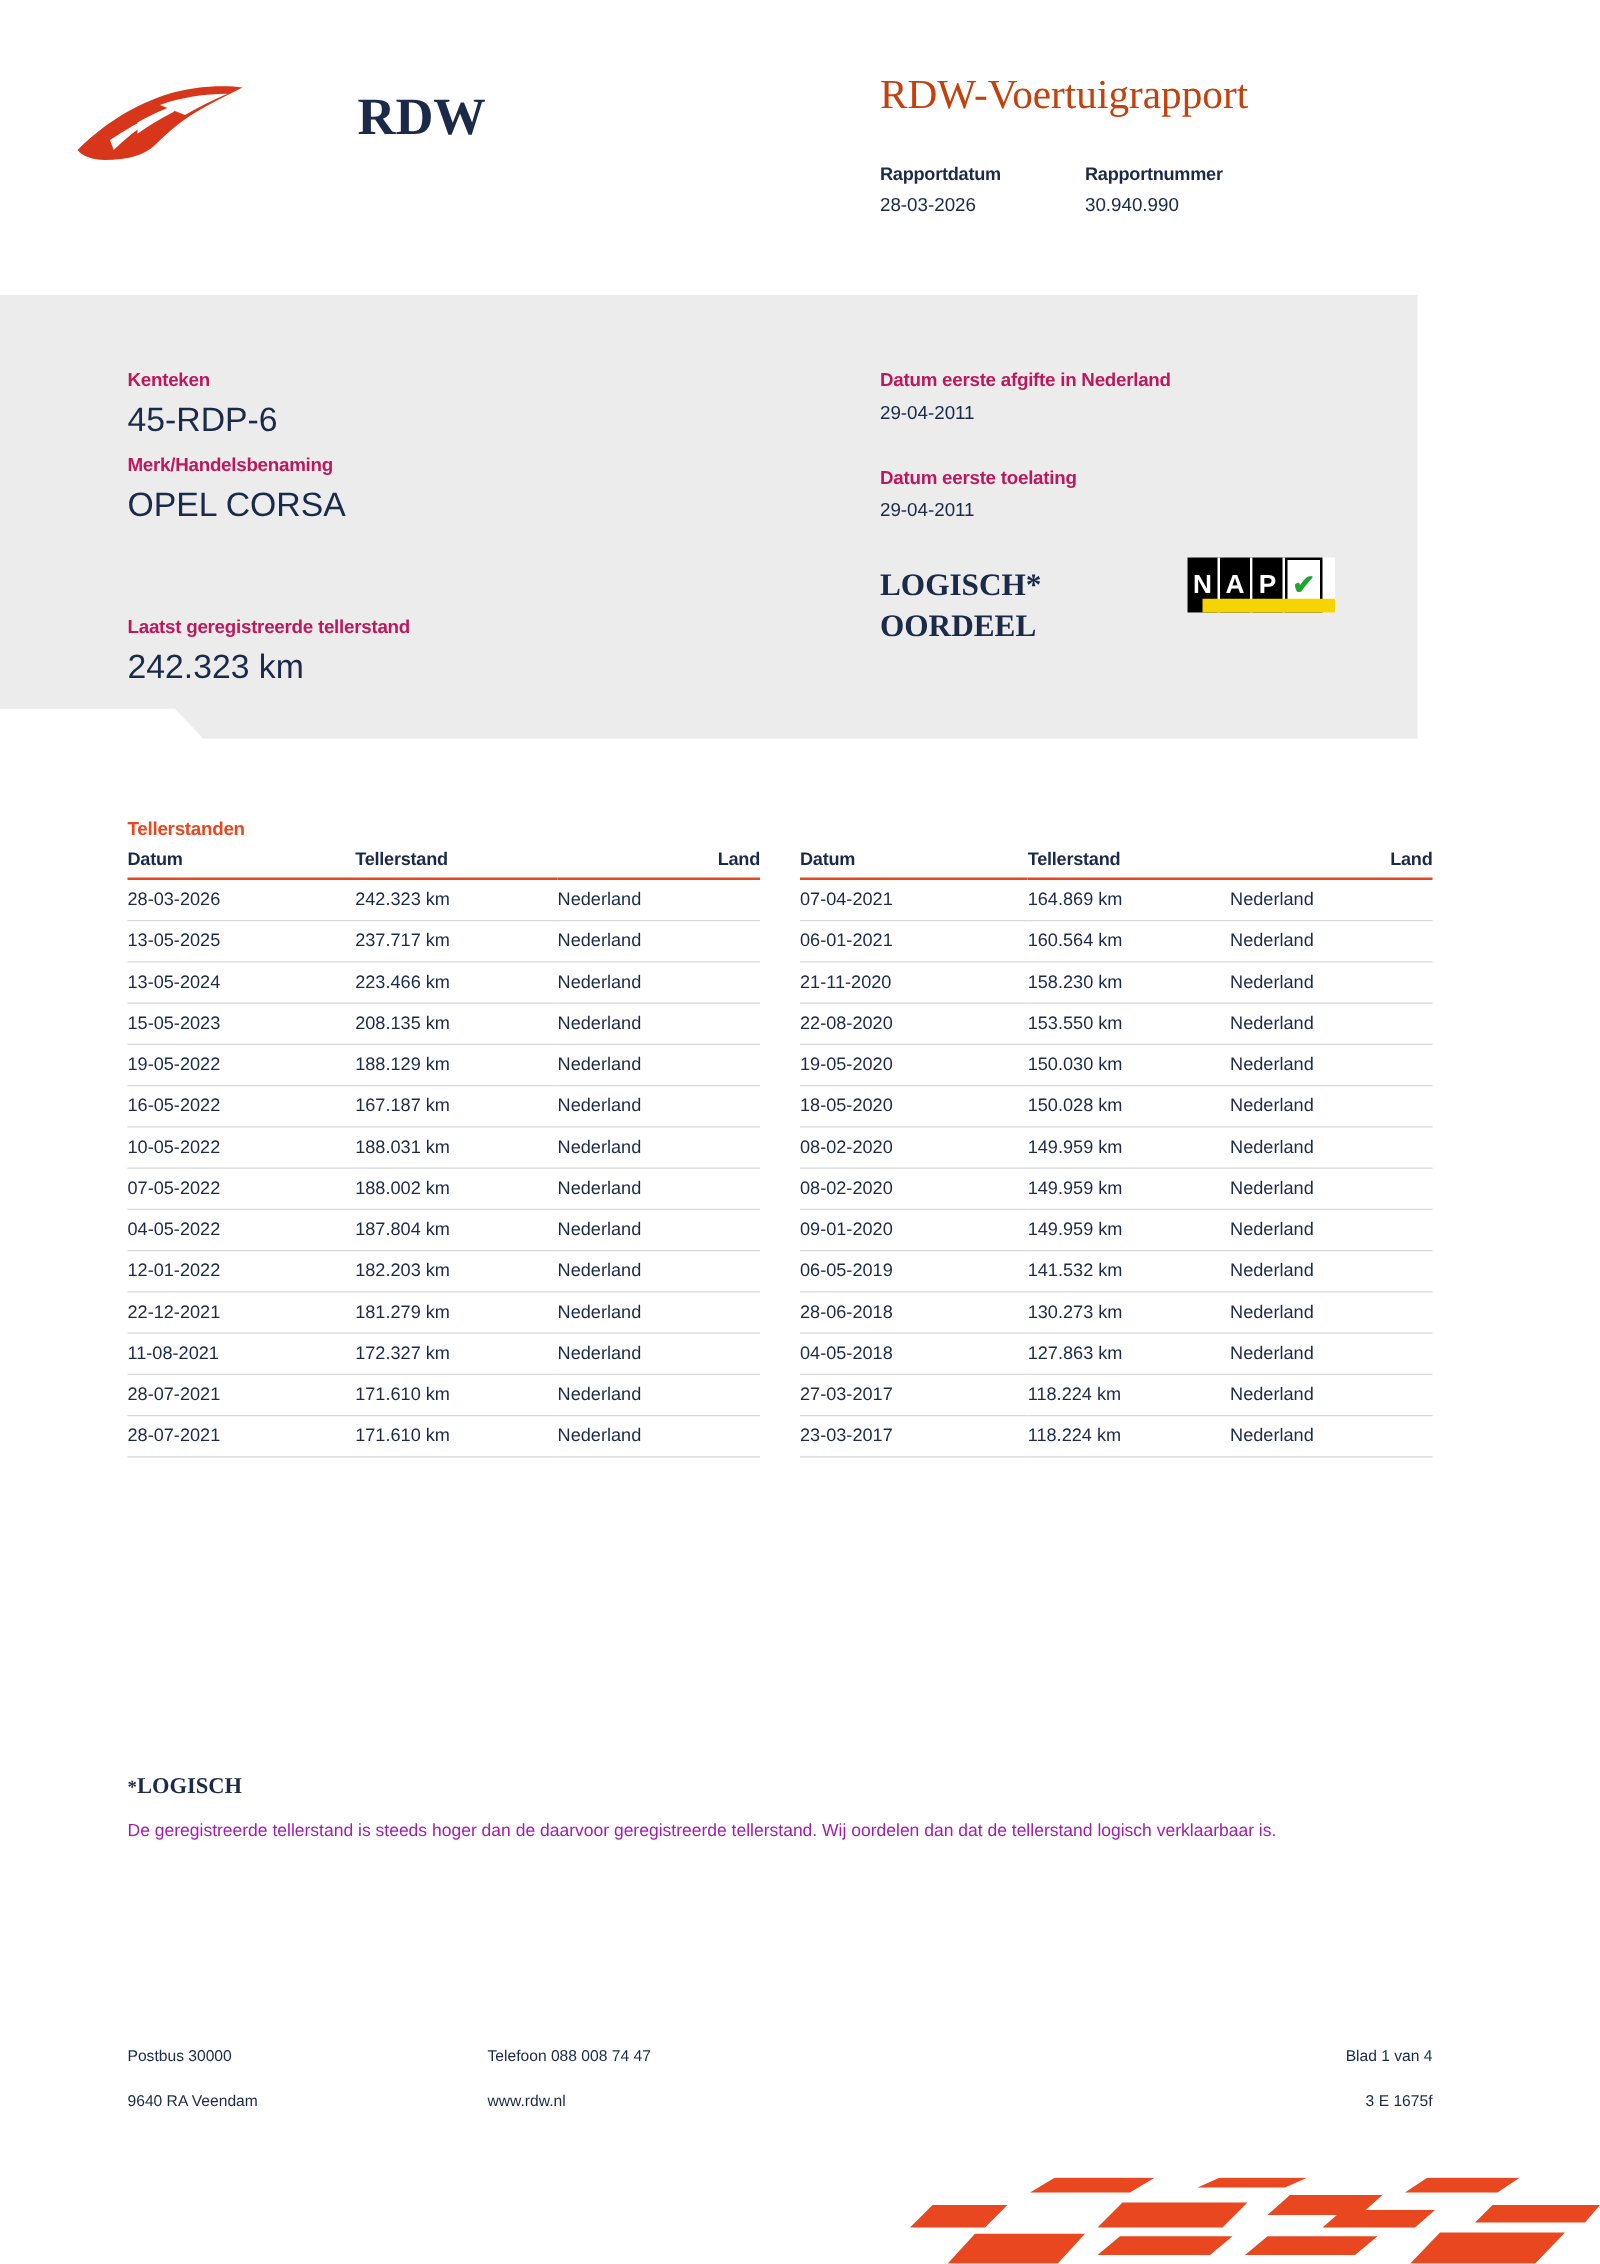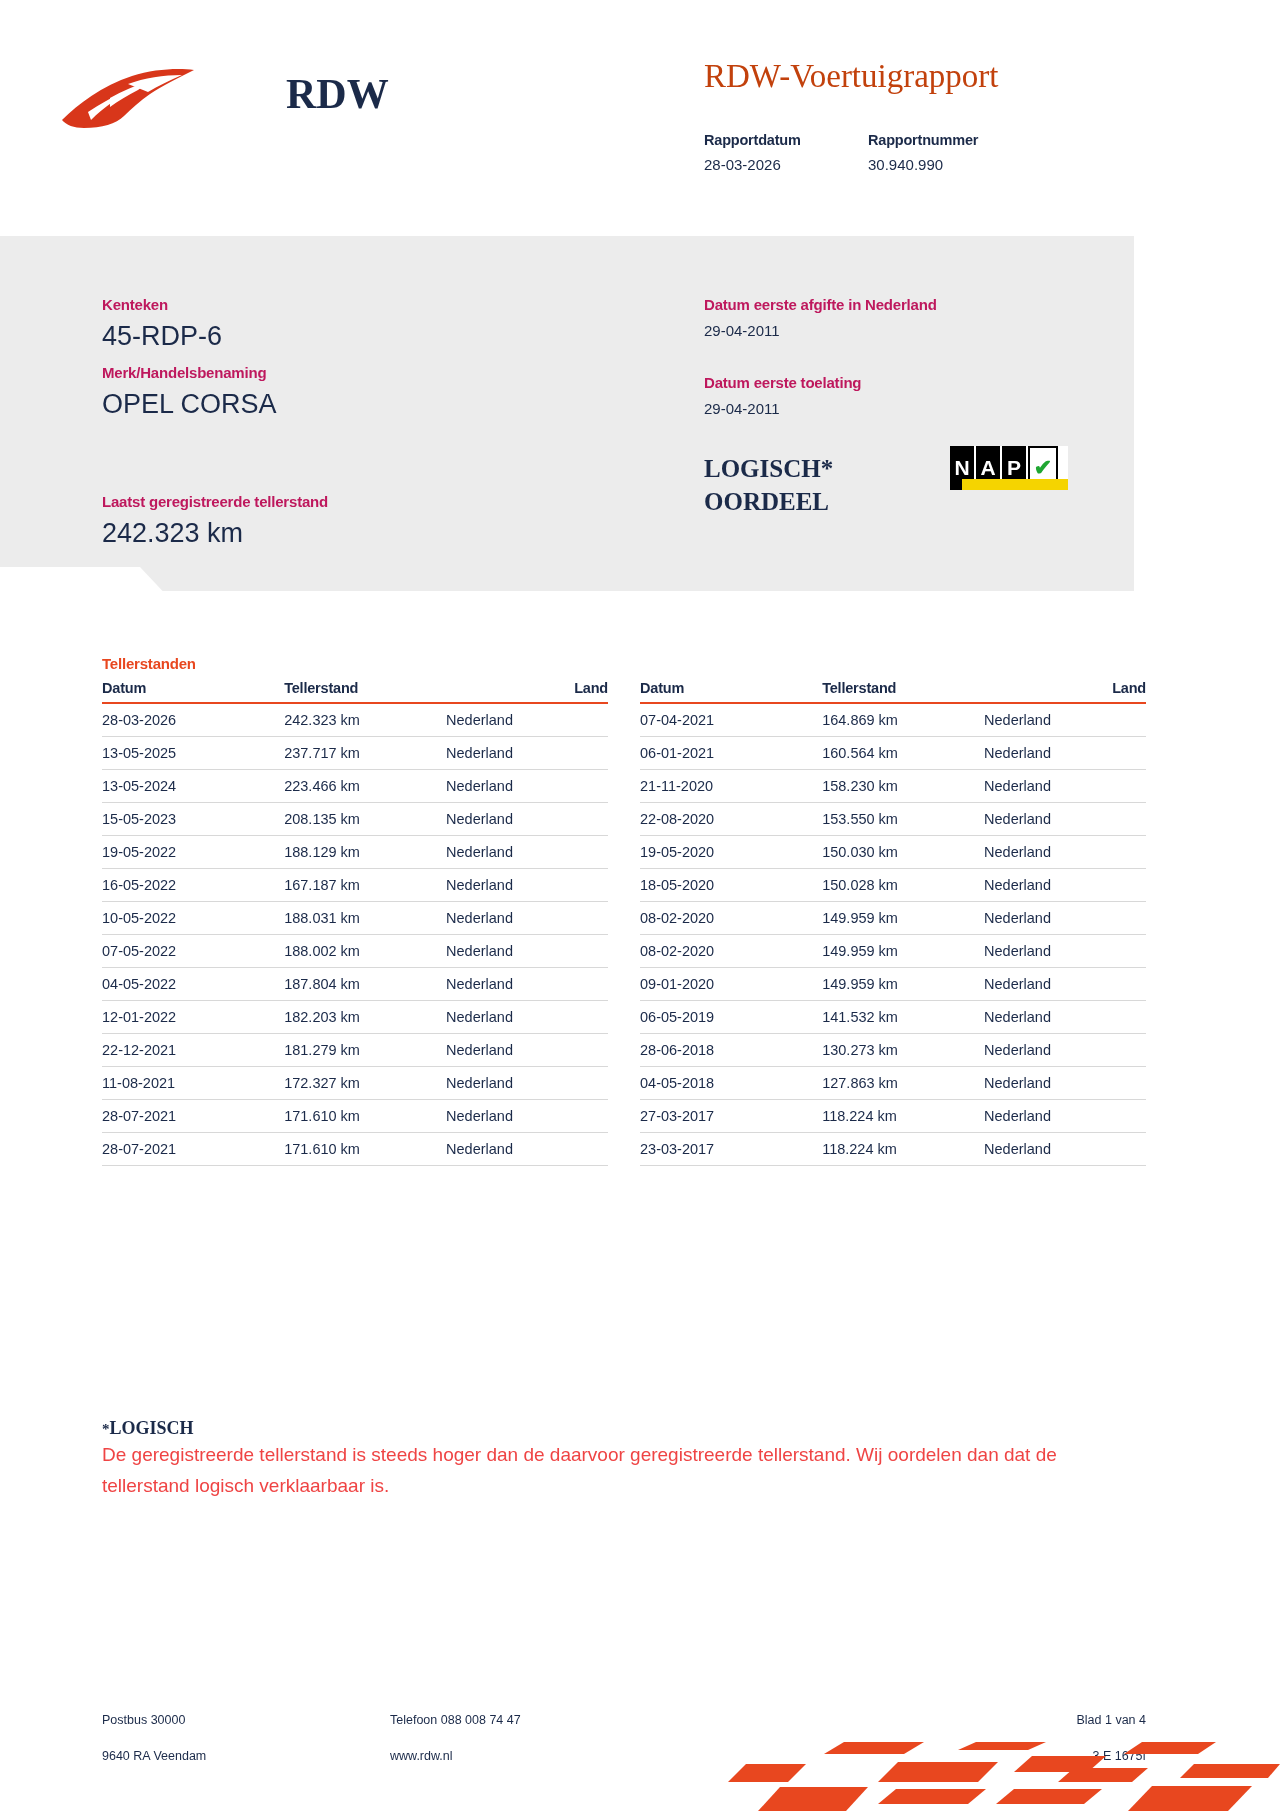--- a/index.html
+++ b/index.html
@@ -246,31 +246,32 @@
     width: 1010px;
   }
   .footnote-title {
     font-size: 18px;
     font-weight: bold;
     color: #1b2a49;
     font-family: "Liberation Serif", serif;
   }
   .footnote-title .star { color: #1b2a49; font-size: 15px; }
   .footnote-body {
-    font-size: 19px;
+    margin-top: 14px;
+    font-size: 14px;
     line-height: 1.65;
-    color: #ef4444;
+    color: #a21caf;
     max-width: 970px;
   }
 
   
   .footer {
     position: absolute;
     left: 102px;
-    top: 1713px;
+    top: 1638px;
     width: 1044px;
     font-size: 12.5px;
     color: #1b2a49;
   }
   .footer-row {
     display: flex;
     margin-bottom: 22px;
   }
   .f-col1 { width: 288px; }
   .f-col2 { flex: 1; }

